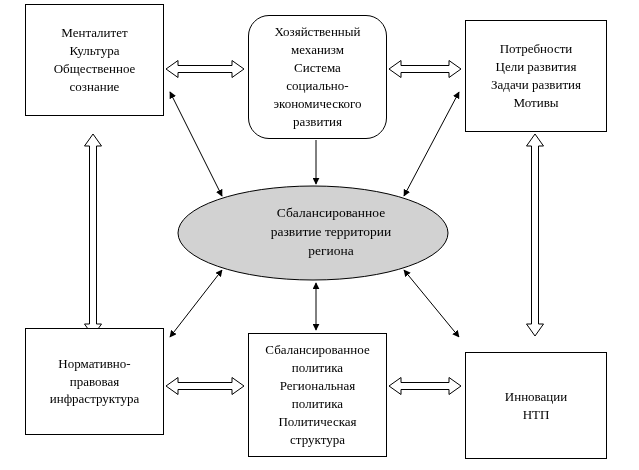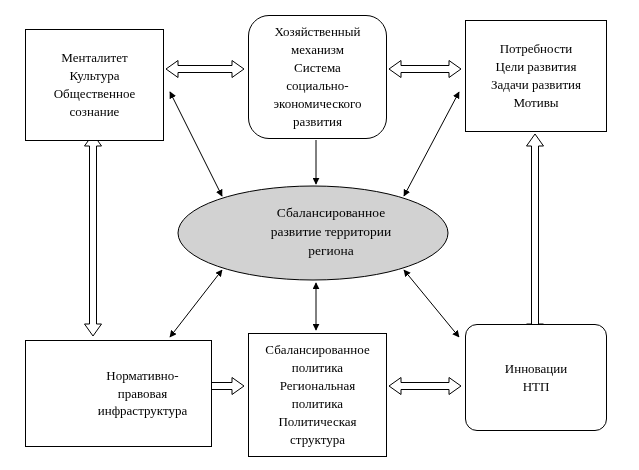--- a/index.html
+++ b/index.html
@@ -14,26 +14,26 @@
   #connectors{position:absolute;left:0;top:0;width:639px;height:470px;}
   .box{
     position:absolute;
     border:1px solid #000;
     background:#fff;
     display:flex;align-items:center;justify-content:center;
     text-align:center;
     font-size:13px;line-height:1.38;
     white-space:pre-line;
   }
-  .box-tl{left:25px;top:29px;width:137px;height:110px;}
+  .box-tl{left:25px;top:4px;width:137px;height:110px;}
   .box-tc{left:248px;top:15px;width:137px;height:122px;border-radius:21px;}
   .box-tr{left:465px;top:20px;width:140px;height:110px;}
-  .box-bl{left:25px;top:340px;width:137px;height:105px;padding-left:48px;}
+  .box-bl{left:25px;top:328px;width:137px;height:105px;}
   .box-bc{left:248px;top:333px;width:137px;height:122px;}
-  .box-br{left:465px;top:324px;width:140px;height:105px;border-radius:12px;}
+  .box-br{left:465px;top:352px;width:140px;height:105px;}
   .ellipse-label{
     position:absolute;left:236px;top:203px;width:190px;
     font-size:13.5px;line-height:1.42;
     white-space:pre-line;text-align:center;
   }
   .block-arrow{fill:#ffffff;stroke:#000;stroke-width:1;}
   .thin-arrow{stroke:#000;stroke-width:1;}
   .ellipse-shape{stroke:#000;stroke-width:1;}
 </style>
 </head>

